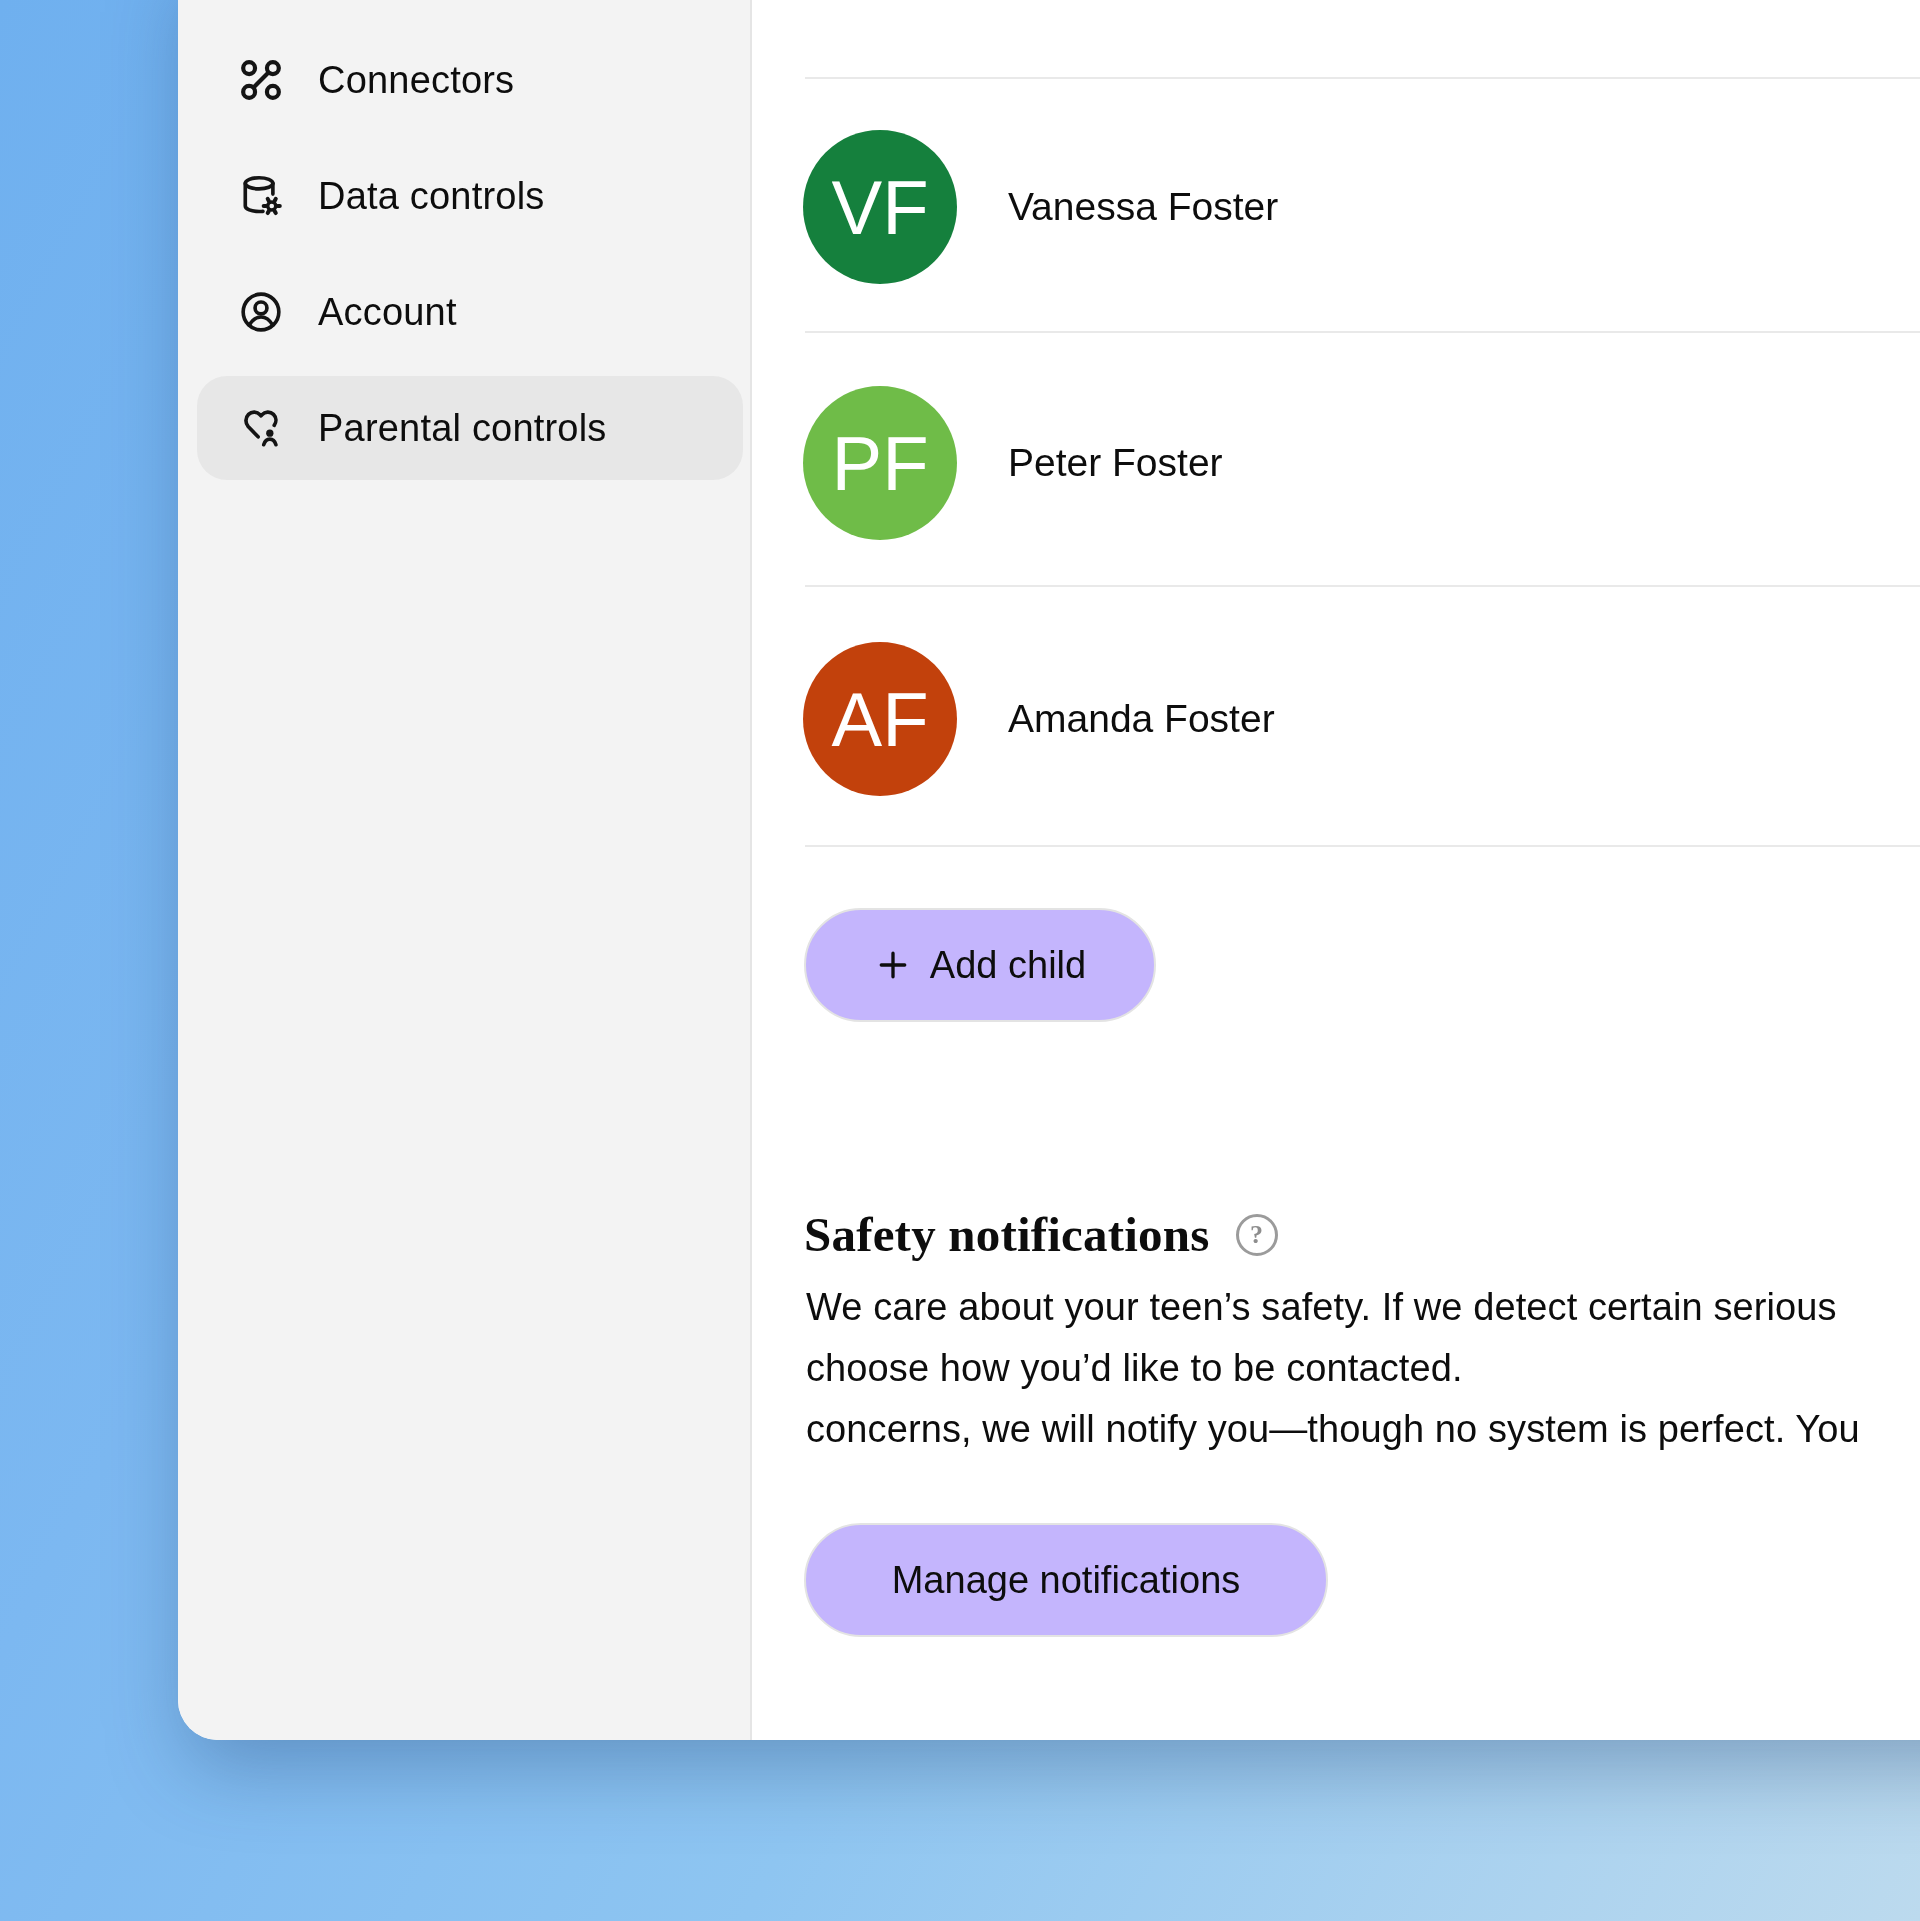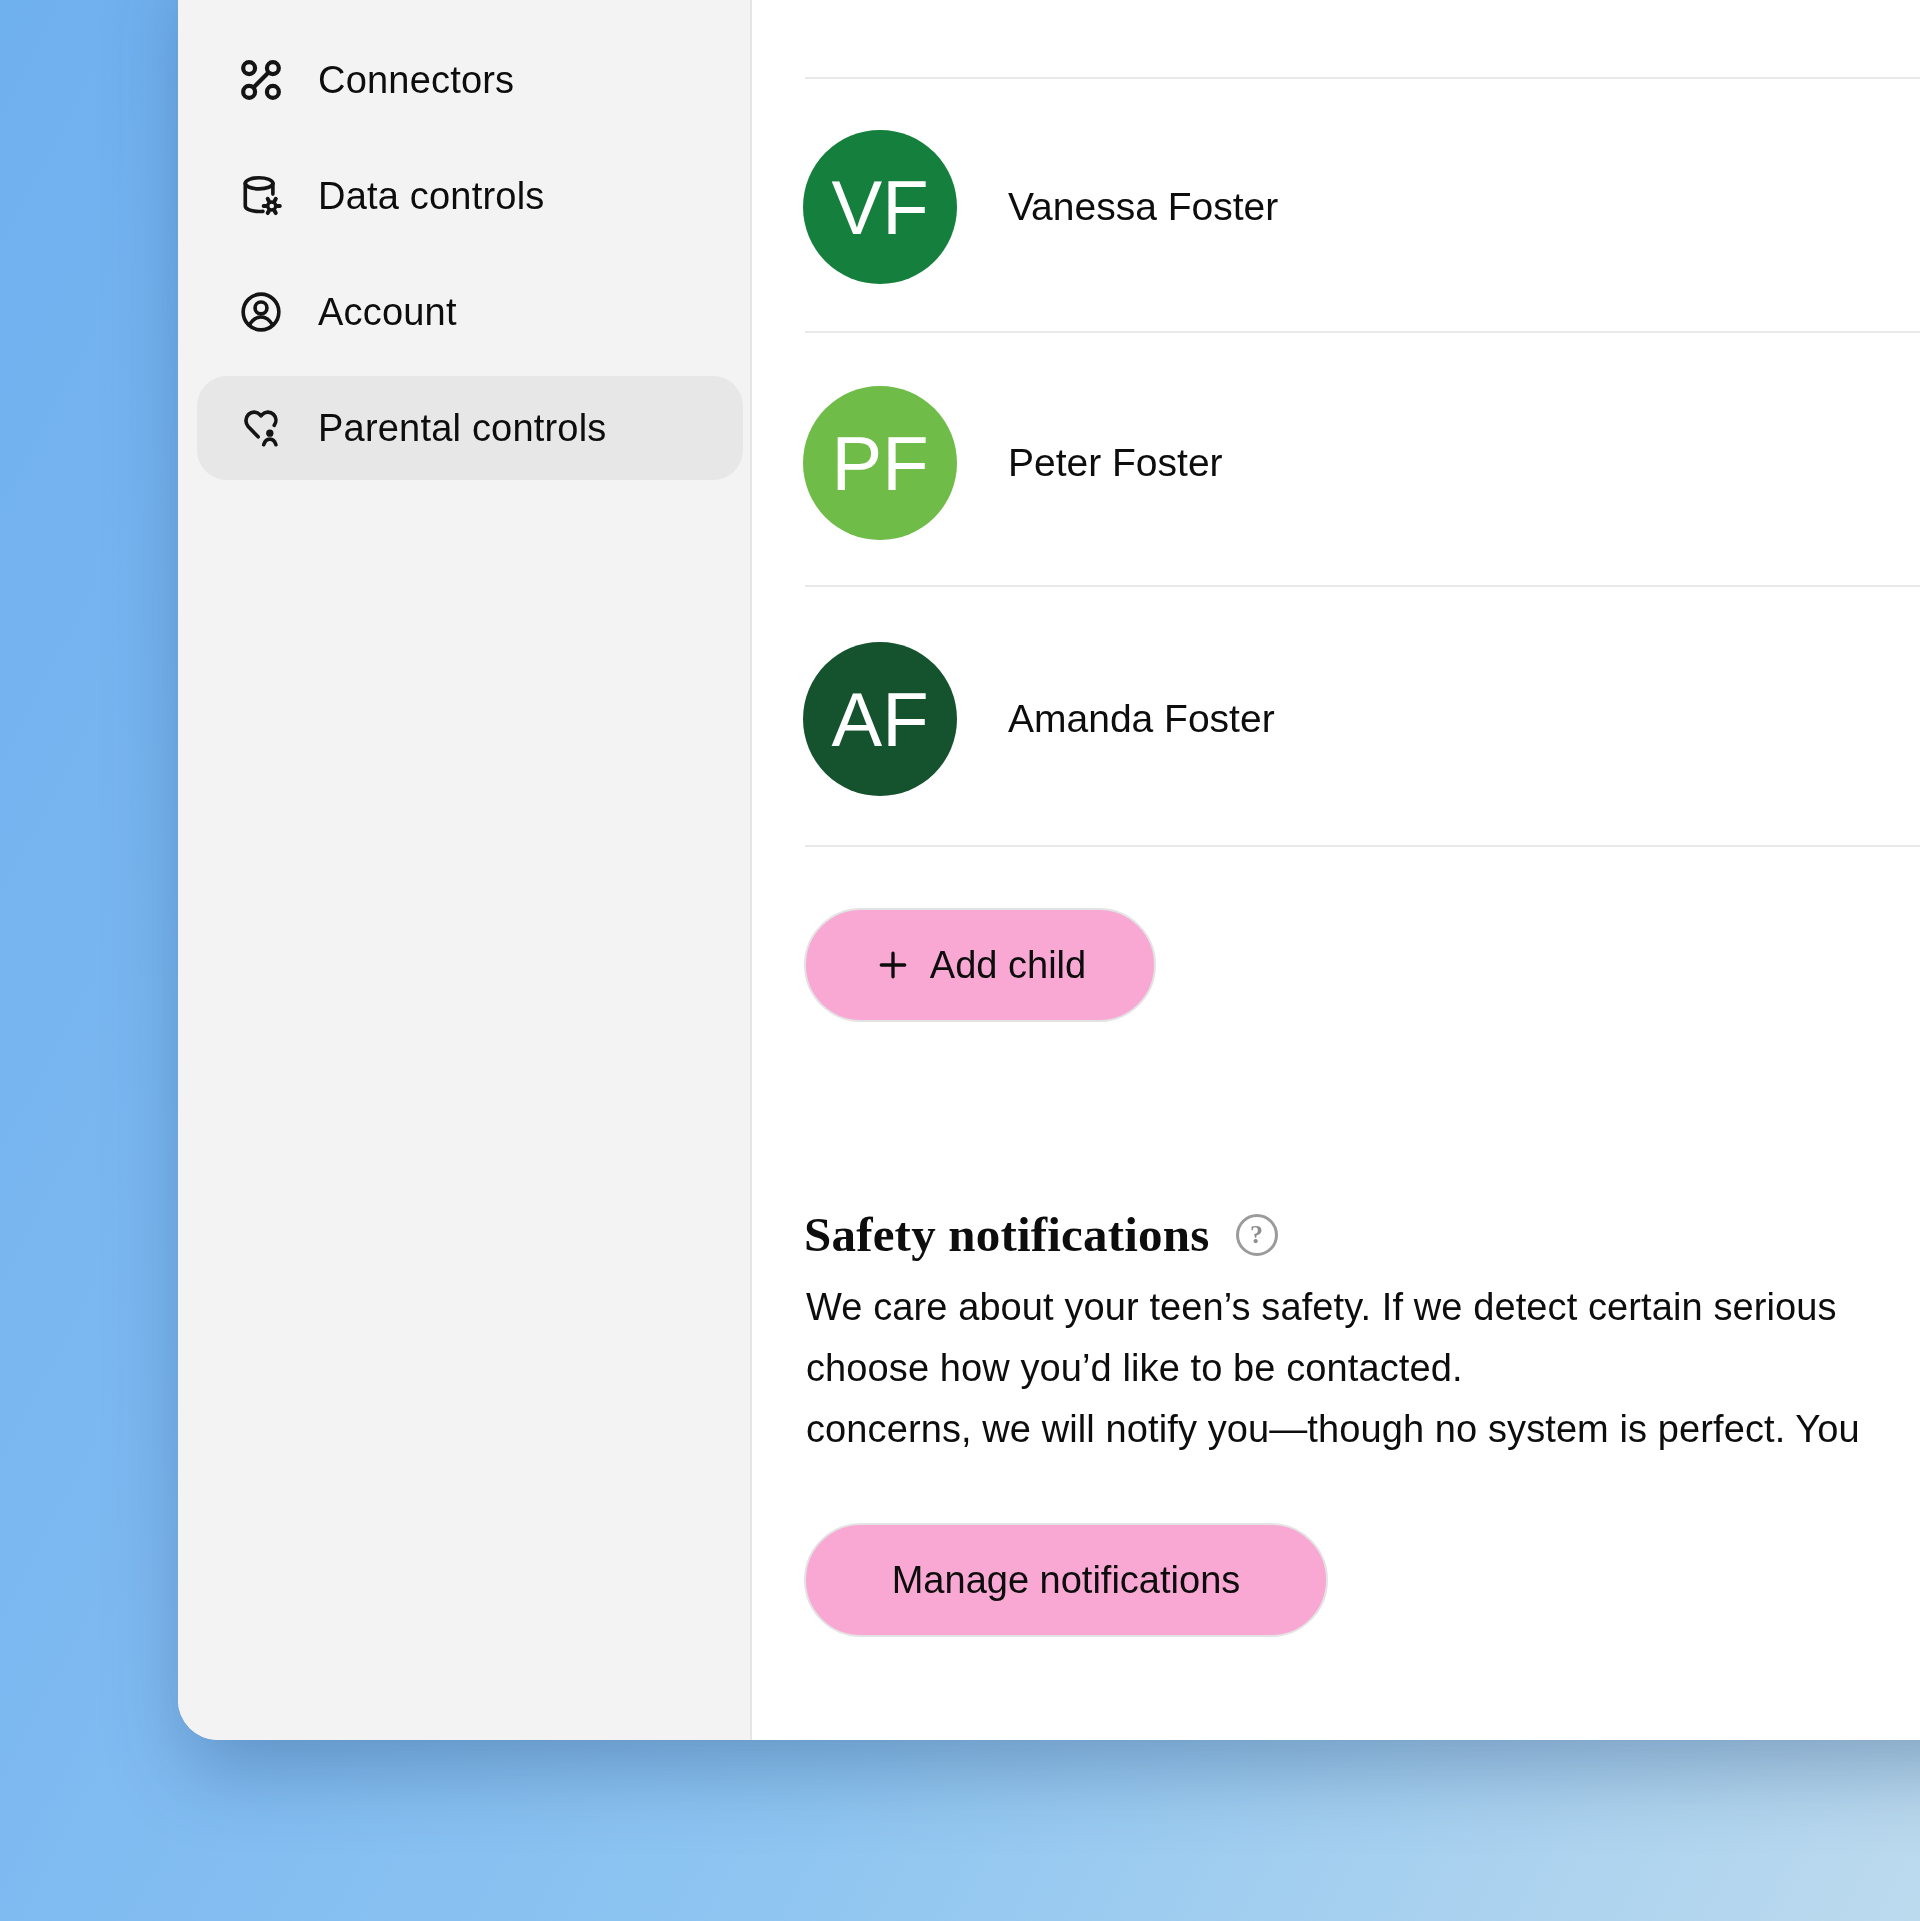--- a/index.html
+++ b/index.html
@@ -56,21 +56,21 @@
   .avatar {
     width: 154px; height: 154px; border-radius: 50%;
     display: flex; align-items: center; justify-content: center;
     color: #ffffff; font-size: 76px; font-weight: 400; letter-spacing: 0px;
     flex: 0 0 154px;
   }
   .child-name { font-size: 39px; }
   .pill-btn {
     position: absolute; left: 52px;
     height: 114px; box-sizing: border-box;
-    background: #f9a8d4;
+    background: #c4b5fd;
     border: 2px solid #e3e3e3;
     border-radius: 60px;
     display: flex; align-items: center; justify-content: center; gap: 18px;
     font-size: 38px; font-weight: 500; color: #0d0d0d;
     cursor: pointer;
   }
   .section-header {
     position: absolute; left: 52px; top: 1266px;
     display: flex; align-items: center; gap: 26px; font-family: Liberation Serif, serif;
   }
@@ -162,21 +162,21 @@
     <div class="divider" style="top:391px"></div>
 
     <div class="child-row" style="top:446px">
       <div class="avatar" style="background: rgb(111, 188, 72);">PF</div>
       <div class="child-name">Peter Foster</div>
     </div>
 
     <div class="divider" style="top:645px"></div>
 
     <div class="child-row" style="top:702px">
-      <div class="avatar" style="background: #14532d;">AF</div>
+      <div class="avatar" style="background: #c2410c;">AF</div>
       <div class="child-name">Amanda Foster</div>
     </div>
 
     <div class="divider" style="top:905px"></div>
 
     <button class="pill-btn" style="top:968px; width:352px;">
       <span style="display:flex;">
         <svg width="38" height="38" viewBox="0 0 24 24" fill="none" stroke="#0d0d0d" stroke-width="2.1" stroke-linecap="round">
           <path d="M12 4.6 V19.4 M4.6 12 H19.4"></path>
         </svg>

